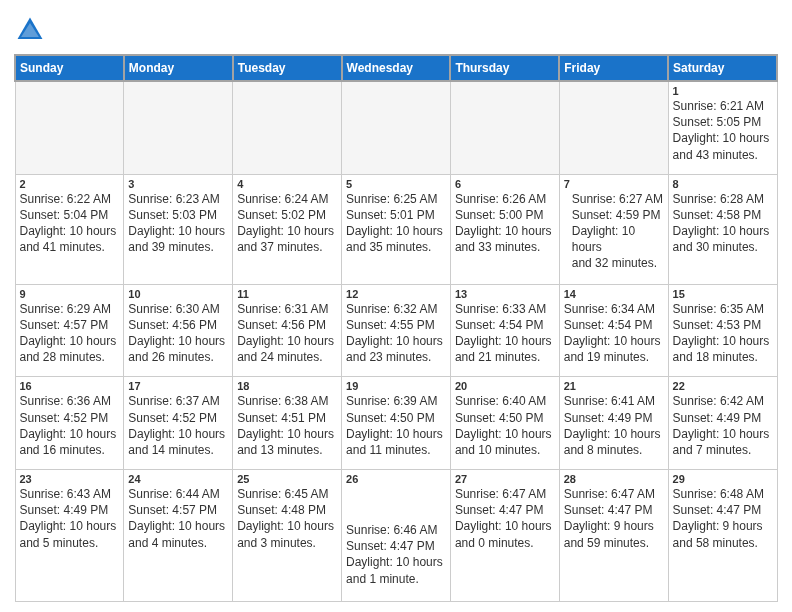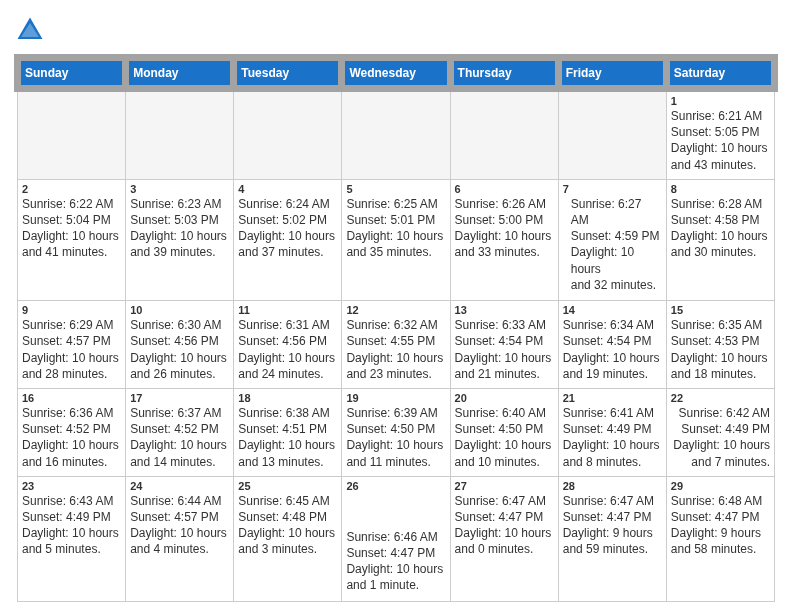--- a/index.html
+++ b/index.html
@@ -62,21 +62,21 @@
       width: 100%;
       table-layout: fixed;
     }
     .calendar th {
       background: #1a73c9;
       color: #fff;
       font-size: 12px;
       font-weight: bold;
       padding: 5px 4px;
       text-align: left;
-      border: 7px solid #a3a3a3;
+      border: 2px solid #a3a3a3;
     }
     .calendar td {
       border: 1px solid #ccc;
       vertical-align: top;
       padding: 3px 4px;
       font-size: 9.5px;
       color: #333;
       background: #fff;
       height: 72px;
     }
@@ -287,21 +287,21 @@
           </td>
           <td>
             <span class="day-num">21</span>
             <div class="day-info" style="white-space: pre-line;">Sunrise: 6:41 AM
 Sunset: 4:49 PM
 Daylight: 10 hours
 and 8 minutes.</div>
           </td>
           <td>
             <span class="day-num">22</span>
-            <div class="day-info" style="white-space: pre-line; text-align: right;">Sunrise: 6:42 AM
+            <div class="day-info" style="white-space: pre-line;">Sunrise: 6:42 AM
 Sunset: 4:49 PM
 Daylight: 10 hours
 and 7 minutes.</div>
           </td>
         </tr>
         <tr>
           <td>
             <span class="day-num">23</span>
             <div class="day-info" style="white-space: pre-line;">Sunrise: 6:43 AM
 Sunset: 4:49 PM

